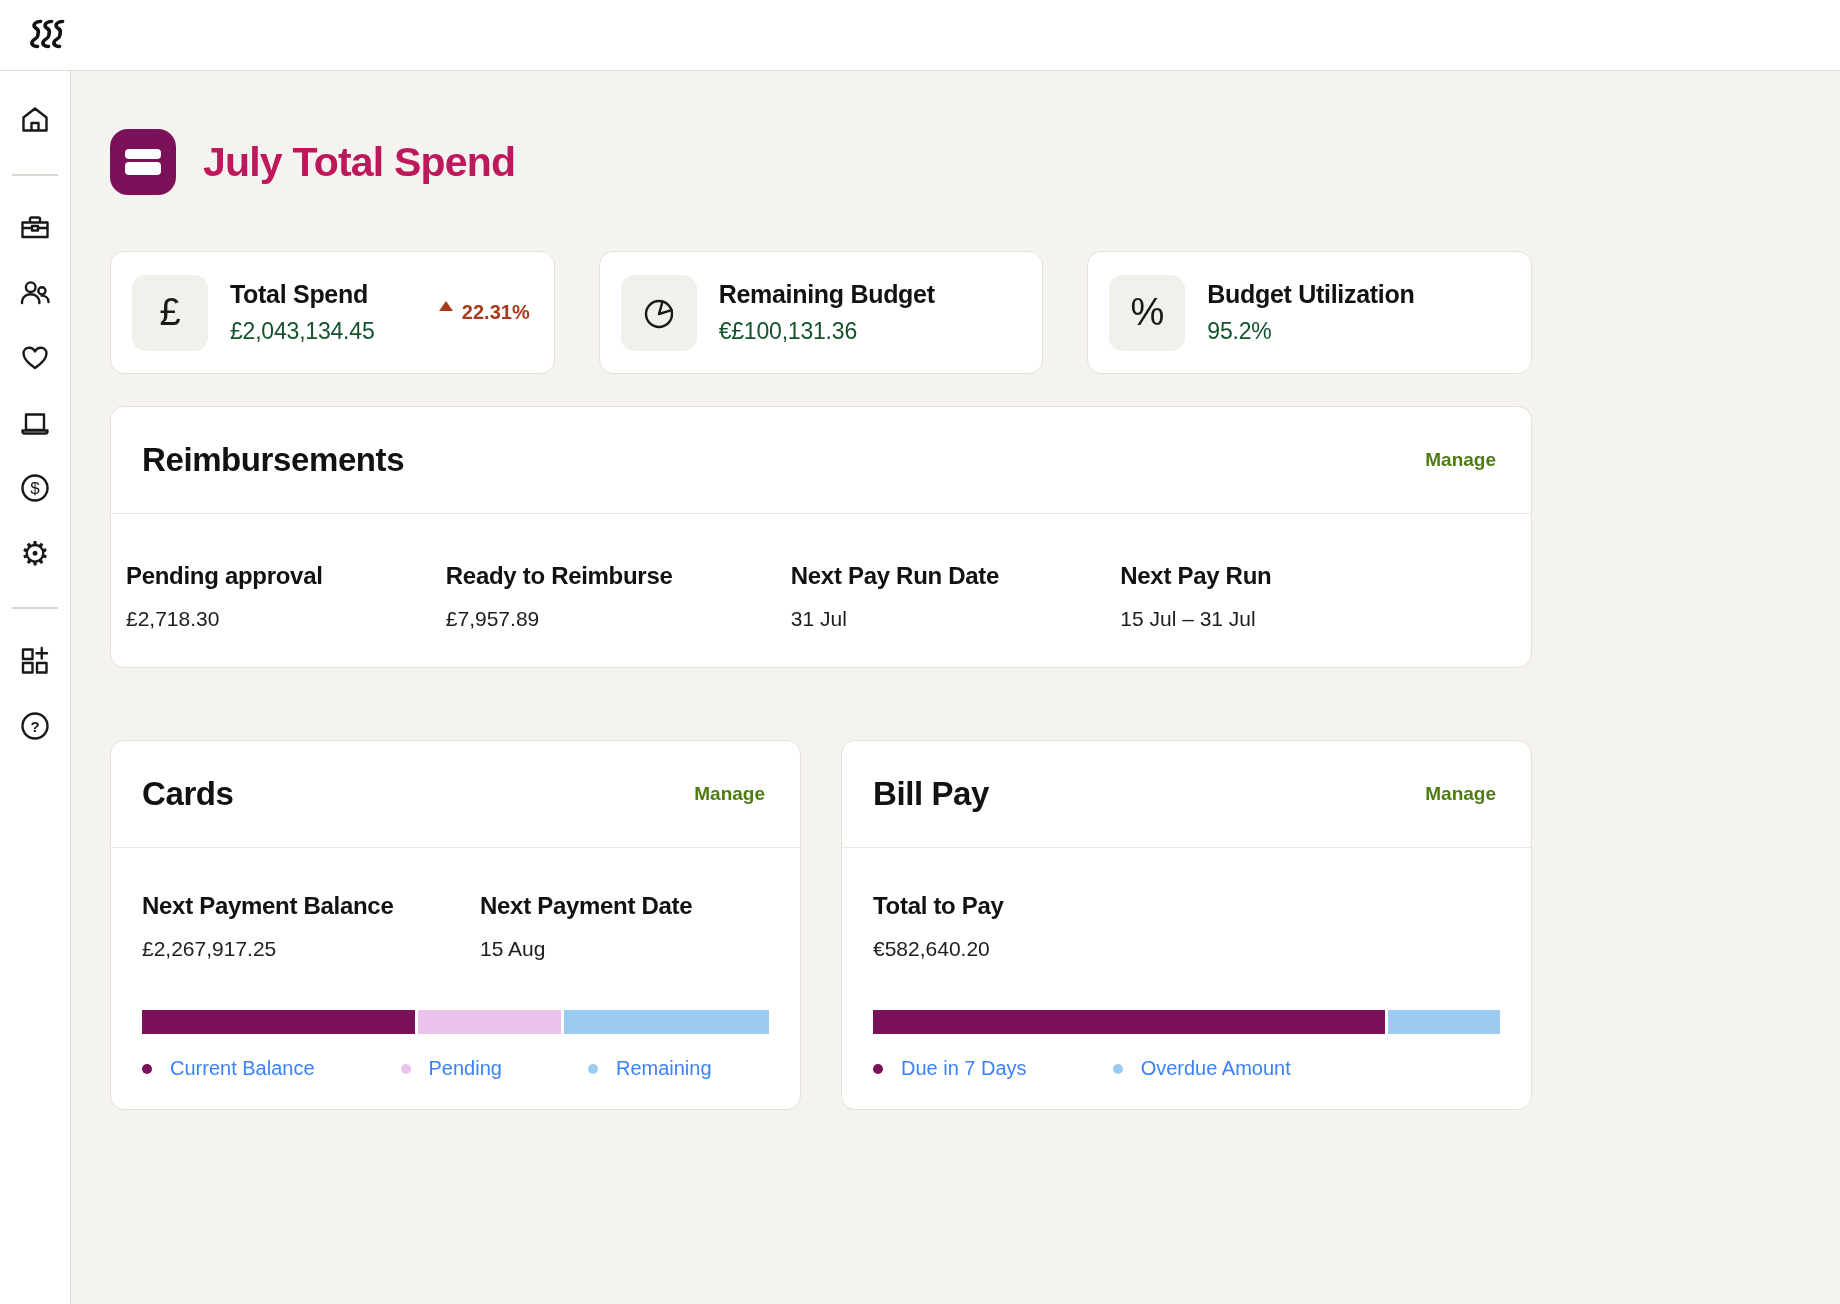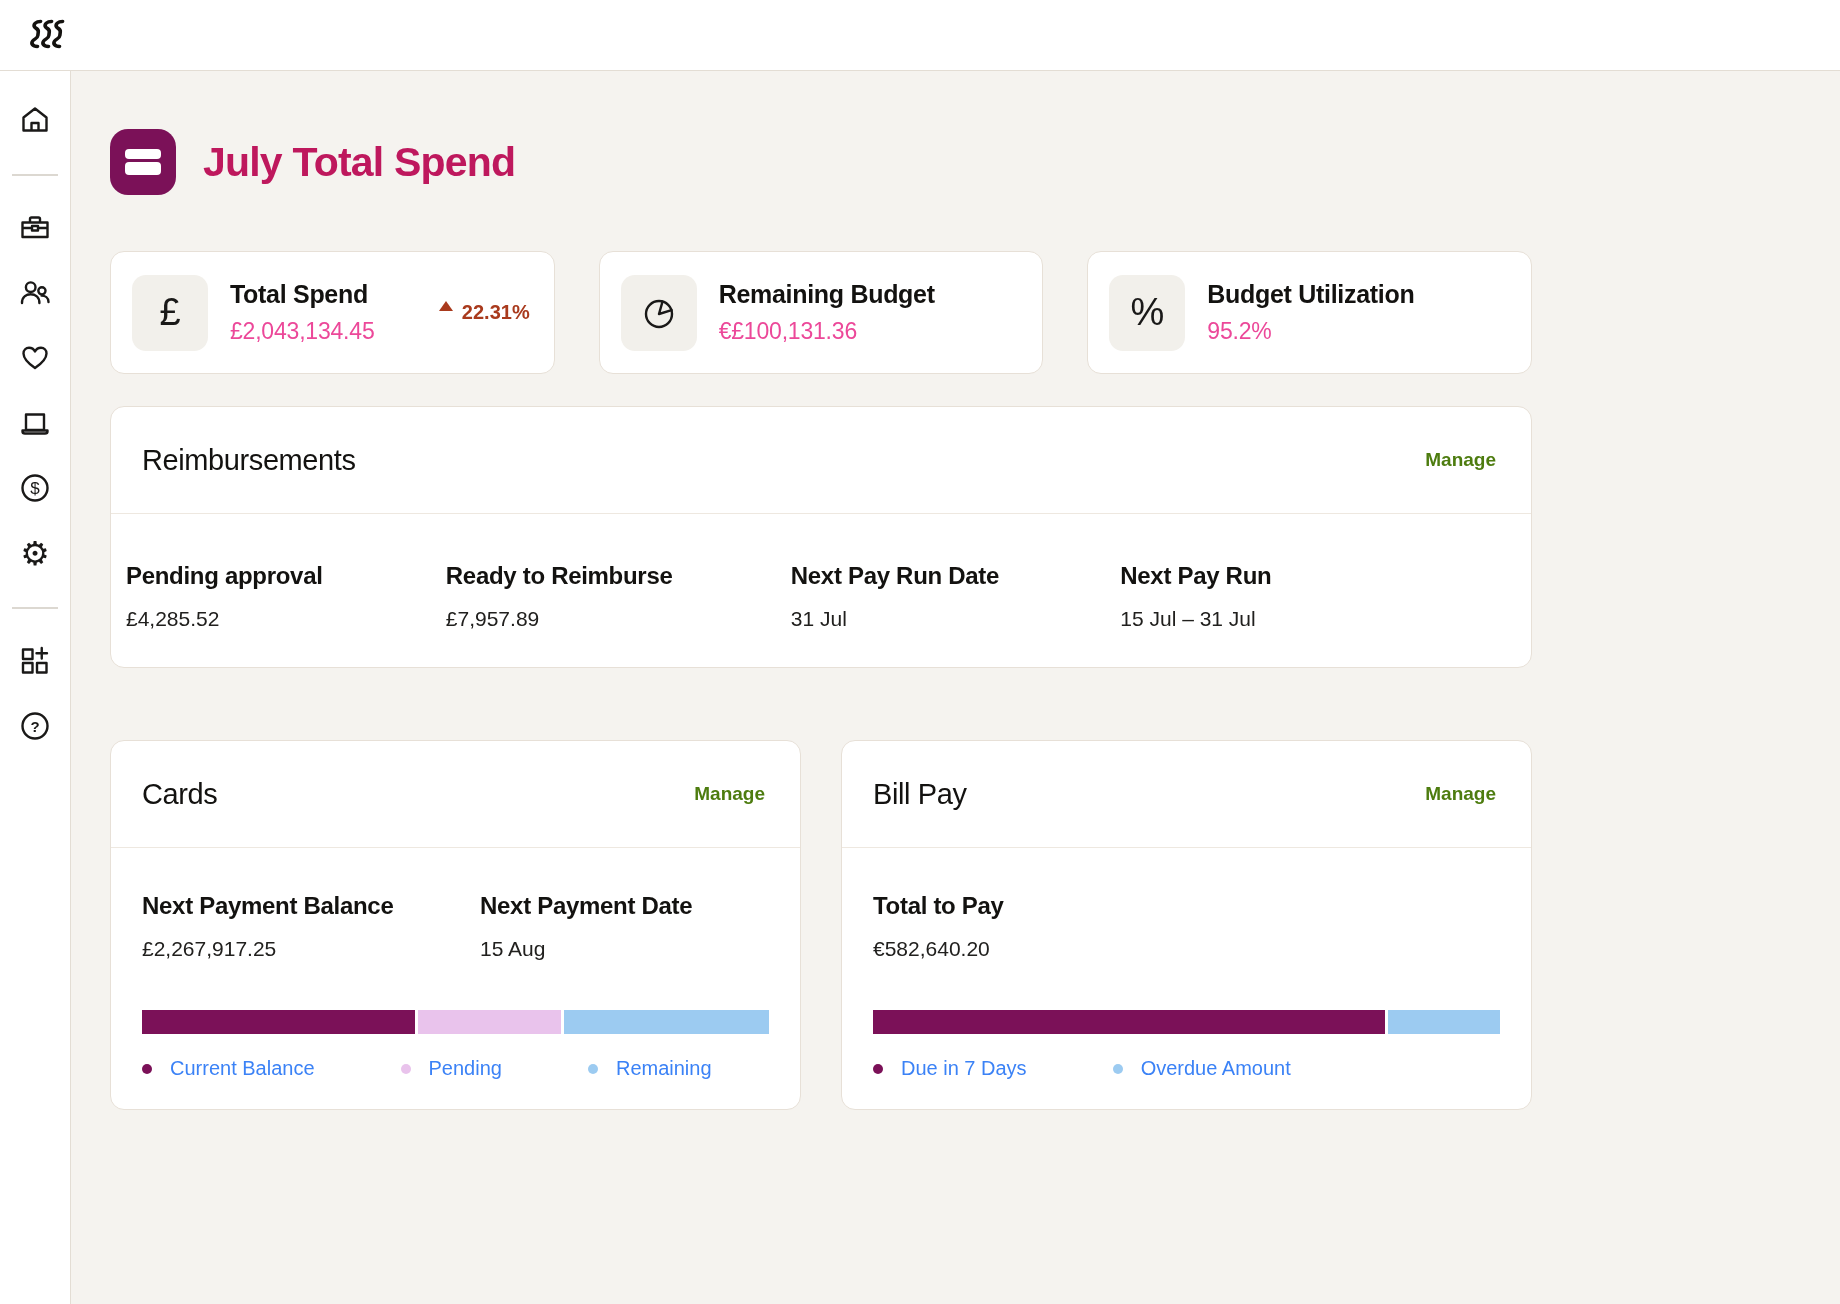--- a/index.html
+++ b/index.html
@@ -41,37 +41,37 @@
   .stat-card {
     flex:1; height:123px; background:#fff; border:1px solid #E7E0D7; border-radius:14px;
     display:flex; align-items:center; gap:22px; padding:0 24px 0 21px;
   }
   .stat-tile {
     width:76px; height:76px; border-radius:14px; background:#F2F0EB; flex:none;
     display:flex; align-items:center; justify-content:center;
     font-size:38px; color:#1A1918;
   }
   .stat-label { font-size:25px; font-weight:700; letter-spacing:-0.3px; margin-bottom:9px; color:#131210; }
-  .stat-value { font-size:23px; color:#ec4899; letter-spacing:-0.2px; }
+  .stat-value { font-size:23px; color:#14532d; letter-spacing:-0.2px; }
   .stat-delta {
     margin-left:auto; display:flex; align-items:flex-start; gap:9px;
     color:#A93A1D; font-size:20px; font-weight:700;
   }
   .up-arrow {
     width:0; height:0; border-left:7px solid transparent; border-right:7px solid transparent;
     border-bottom:10px solid #A93A1D;
   }
 
   
   .panel { background:#fff; border:1px solid #E7E0D7; border-radius:14px; }
   .panel-header {
     height:107px; display:flex; align-items:center; justify-content:space-between;
     padding:0 35px 0 31px; border-bottom:1px solid #EEE8E0;
   }
-  .panel-title { font-size:29px; font-weight:400; letter-spacing:-0.4px; color:#131210; }
+  .panel-title { font-size:33px; font-weight:700; letter-spacing:-0.4px; color:#131210; }
   .manage-link { font-size:19px; font-weight:700; color:#4d7c0f; cursor:pointer; }
 
   .reimb-panel { margin-bottom:40px; height:262px; }
   .reimb-body { display:grid; grid-template-columns:331fr 357fr 341fr 393fr; padding:48px 31px 0 15px; }
   .col-label { font-size:24px; font-weight:700; letter-spacing:-0.3px; margin-bottom:17px; color:#131210; }
   .col-value { font-size:21px; color:#21201E; }
 
   
   .bottom-row { display:flex; gap:40px; }
   .bottom-panel { flex:1; height:370px;margin-top:32px; }
@@ -207,21 +207,21 @@
         </div>
 
         <div class="panel reimb-panel">
           <div class="panel-header">
             <div class="panel-title">Reimbursements</div>
             <div class="manage-link">Manage</div>
           </div>
           <div class="reimb-body">
             <div>
               <div class="col-label">Pending approval</div>
-              <div class="col-value">£4,285.52</div>
+              <div class="col-value">£2,718.30</div>
             </div>
             <div>
               <div class="col-label">Ready to Reimburse</div>
               <div class="col-value">£7,957.89</div>
             </div>
             <div>
               <div class="col-label">Next Pay Run Date</div>
               <div class="col-value">31 Jul</div>
             </div>
             <div>

